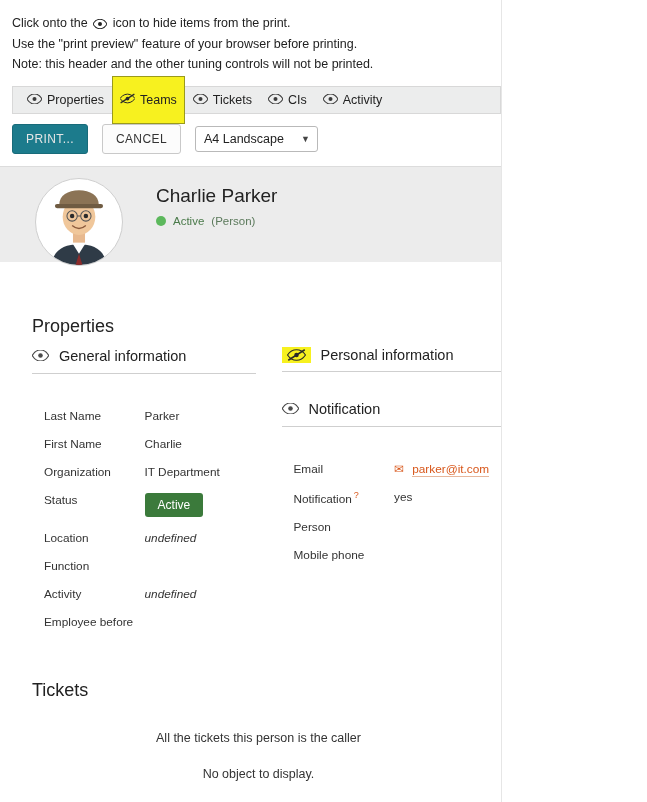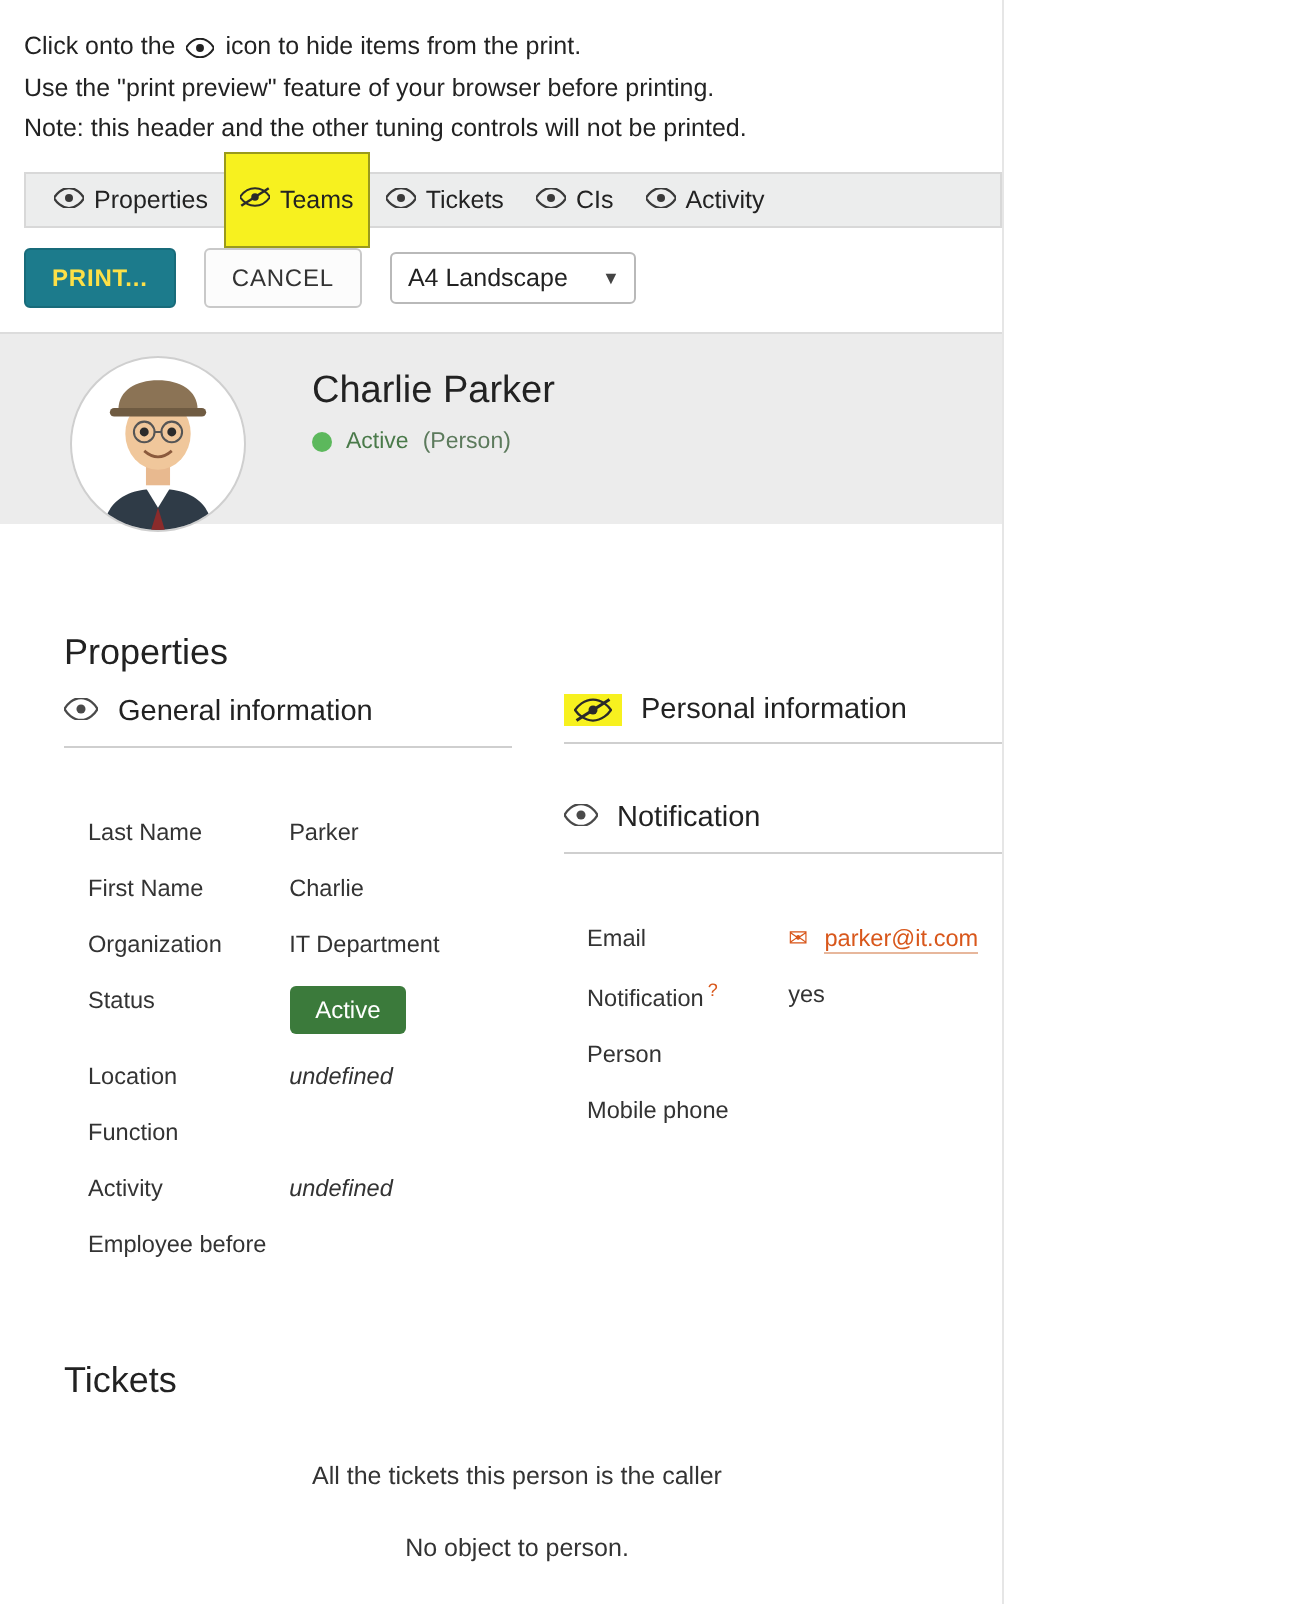--- a/index.html
+++ b/index.html
@@ -67,23 +67,22 @@
   .btn {
     font-family: "Liberation Sans", sans-serif;
     font-size: 12px;
     padding: 7px 13px;
     border-radius: 3px;
     cursor: pointer;
     letter-spacing: .4px;
   }
   .btn-print {
     background: #1c7b8c;
-    color: #fde047;
+    color: #e5e5e5;
     border: 1px solid #186b7a;
-    font-weight: bold;
   }
   .btn-cancel {
     background: #fcfcfc;
     color: #333;
     border: 1px solid #c9c9c9;
   }
   .select-wrap {
     position: relative;
     display: inline-block;
   }
@@ -481,17 +480,17 @@
             <td class="label">Mobile phone</td>
             <td class="value val-plain"></td>
           </tr>
         </tbody>
           </table>
       </div>
     </div>
 
     <div class="tickets-title">Tickets</div>
     <div class="tickets-note">All the tickets this person is the caller</div>
-    <div class="tickets-empty">No object to person.</div>
+    <div class="tickets-empty">No object to display.</div>
   </div>
 
   <div class="right-gutter"></div>
 </div>
 
 </body></html>

